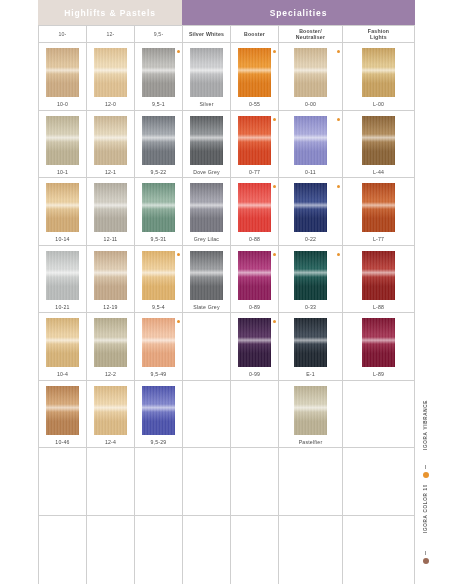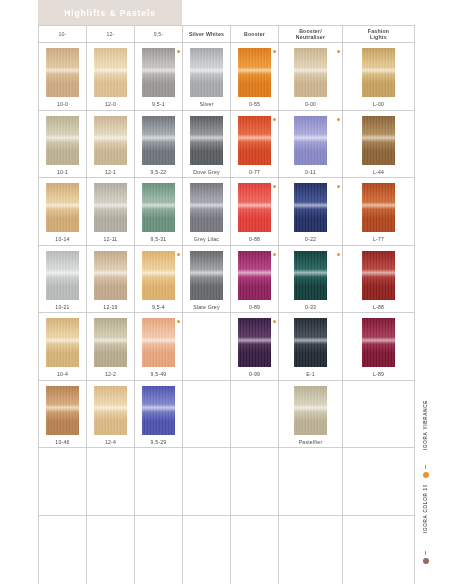--- a/index.html
+++ b/index.html
@@ -184,20 +184,21 @@
   .legend-sep.s1 { top: 67px; }
   .legend-sep.s2 { top: 153px; }
 </style>
 </head>
 <body>
 
 <div id="page">
 
   <div class="banner-row">
     <div class="banner highlifts">Highlifts &amp; Pastels</div>
+    <div class="banner specialities">Specialities</div>
   </div>
 
   <div class="grid">
     <div class="row headrow">
         <div class="cell c0">
           <div class="colhead">10-</div>
         </div>
         <div class="cell c1">
           <div class="colhead">12-</div>
         </div>

